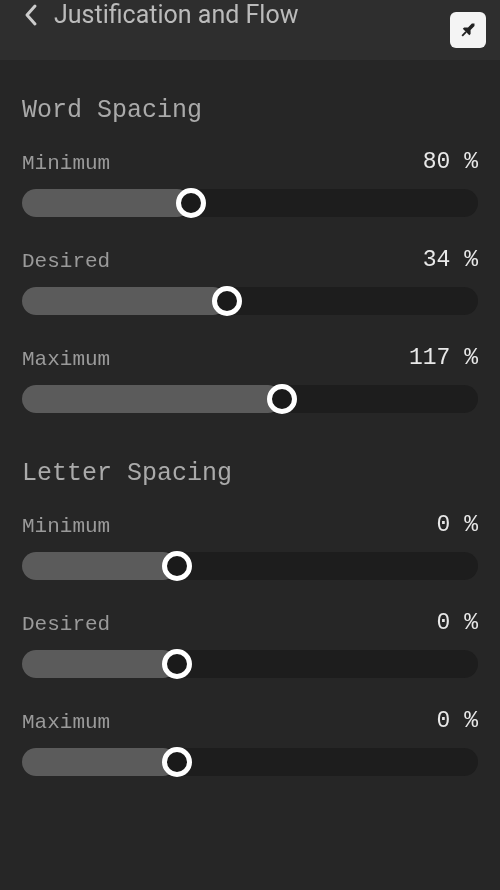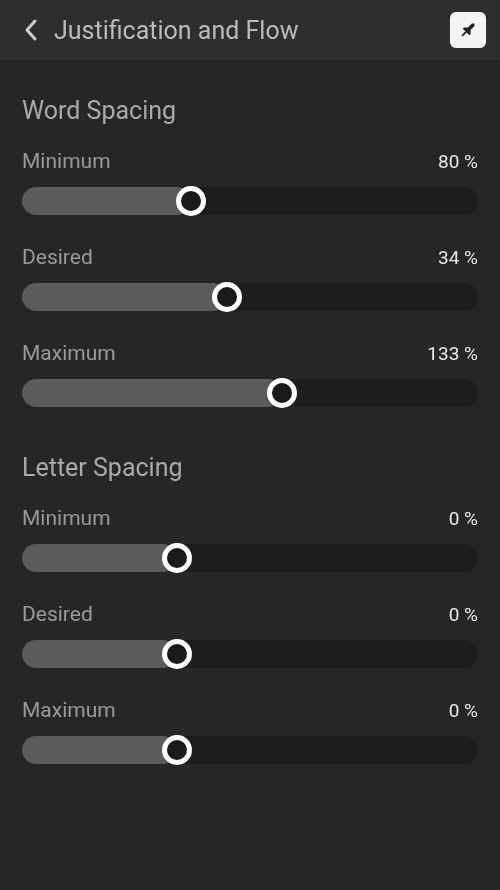--- a/index.html
+++ b/index.html
@@ -8,21 +8,20 @@
     height: 890px;
     background: #262626;
     font-family: -apple-system, BlinkMacSystemFont, "Segoe UI", Roboto, sans-serif;
     color: #aaa;
     overflow: hidden;
   }
   .header {
     height: 60px;
     background: #2e2e2e;
     display: flex;
-    align-items: center;
     padding: 0 16px;
     position: relative;
   }
   .back-btn {
     display: flex;
     align-items: center;
     justify-content: center;
     width: 30px;
     height: 30px;
     cursor: pointer;
@@ -44,20 +43,21 @@
     border-radius: 6px;
     display: flex;
     align-items: center;
     justify-content: center;
     cursor: pointer;
   }
   .pin-btn svg { width: 22px; height: 22px; }
 
   .panel {
     padding: 18px 22px 0 22px;
+    font-family: Liberation Mono, monospace;
   }
   .section-title {
     font-size: 25px;
     color: #aaa;
     font-weight: 400;
     margin-top: 18px;
     margin-bottom: 24px;
   }
   .section-title.second { margin-top: 46px; }
 
@@ -68,21 +68,21 @@
     display: flex;
     justify-content: space-between;
     align-items: flex-end;
     margin-bottom: 14px;
   }
   .slider-label {
     font-size: 21px;
     color: #9a9a9a;
   }
   .slider-value {
-    font-size: 19px;
+    font-size: 23px;
     color: #e8e8e8;
     font-weight: 400;
   }
   .slider-track {
     position: relative;
     height: 28px;
     background: #1d1d1d;
     border-radius: 14px;
   }
   .slider-fill {
@@ -147,21 +147,21 @@
     </div>
     <div class="slider-track">
       <div class="slider-fill" style="width:45%"></div>
       <div class="slider-thumb" style="left:45%"></div>
     </div>
   </div>
 
   <div class="slider-row">
     <div class="slider-labels">
       <span class="slider-label">Maximum</span>
-      <span class="slider-value">133 %</span>
+      <span class="slider-value">117 %</span>
     </div>
     <div class="slider-track">
       <div class="slider-fill" style="width:57%"></div>
       <div class="slider-thumb" style="left:57%"></div>
     </div>
   </div>
 
   <div class="section-title second">Letter Spacing</div>
 
   <div class="slider-row">

